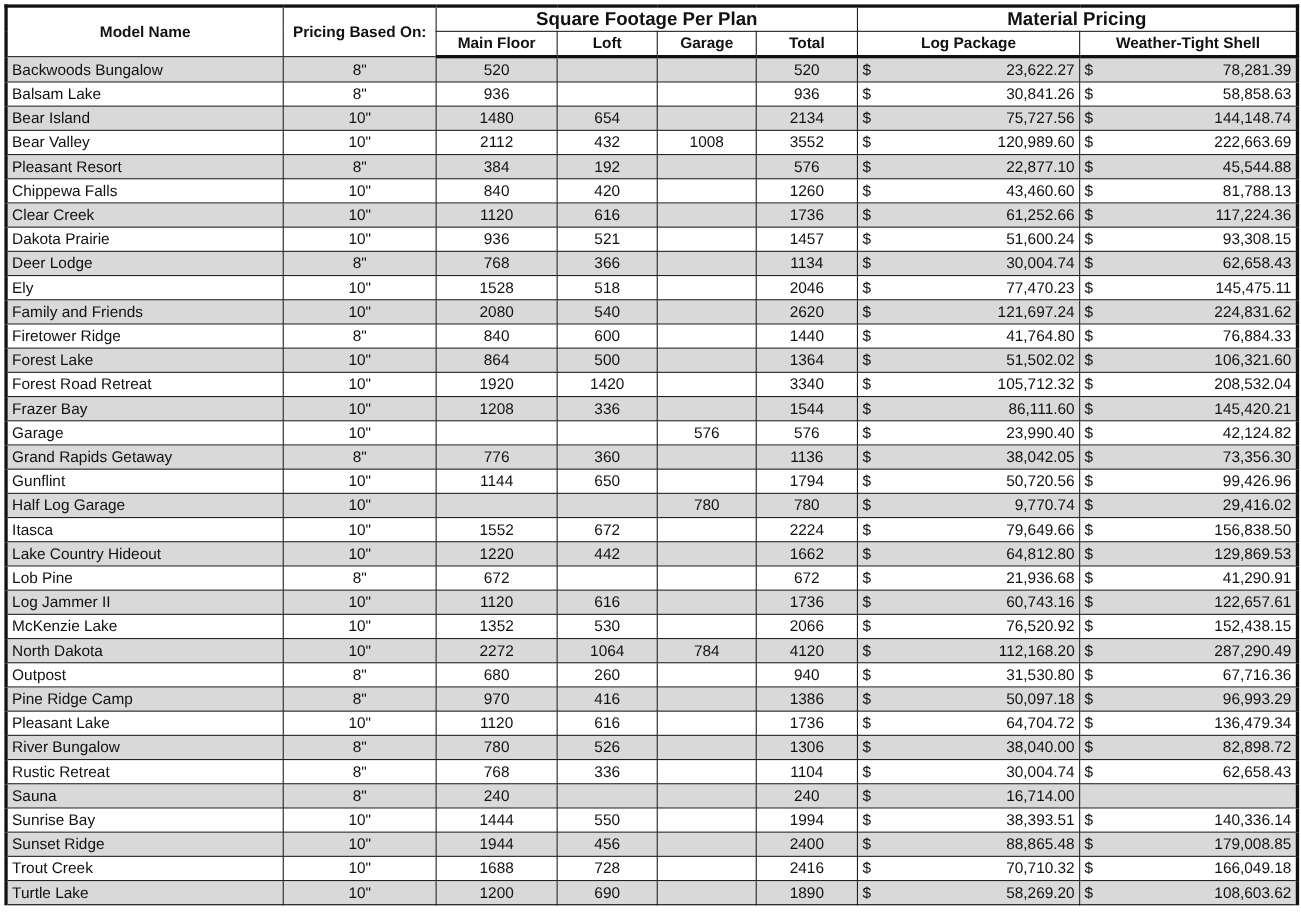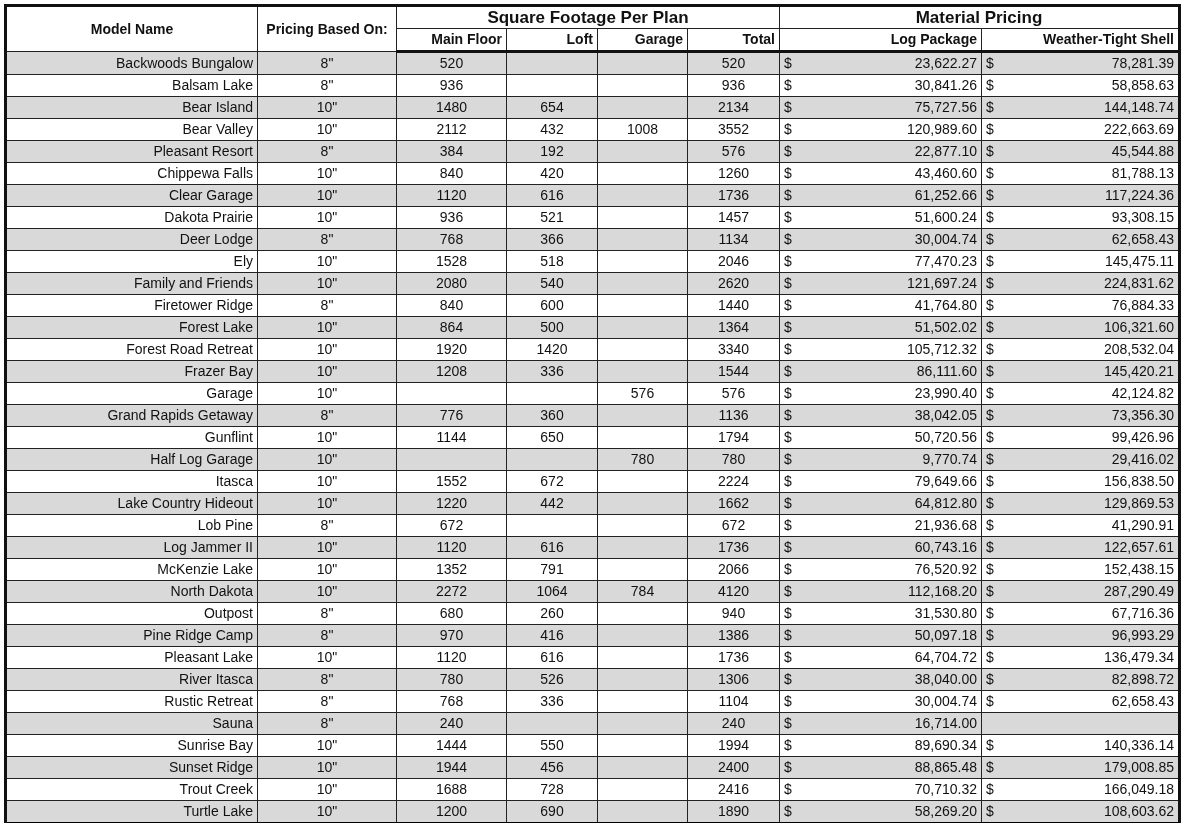--- a/index.html
+++ b/index.html
@@ -17,26 +17,26 @@
   table.pricing td, table.pricing th {
     border: 1px solid #222;
     padding: 0 4px;
     height: 21px;
     line-height: 21px;
     white-space: nowrap;
     overflow: hidden;
   }
   table.pricing th { font-weight: bold; background: #fff; }
   th.grp { font-size: 17px; height: 22px; line-height: 22px; text-align: center; border-bottom: none; }
-  th.sub { font-size: 14px; height: 23px; line-height: 26px; text-align: right; border-top: none; border-left: none; border-right: none; }
+  th.sub { font-size: 14px; height: 23px; line-height: 26px; text-align: center; border-top: none; border-left: none; border-right: none; }
   th.tall { font-size: 14px; text-align: center; vertical-align: middle; }
   th.thick-l, td.thick-l { border-left: 3px solid #111; }
   thead tr:last-child th { border-bottom: 3px solid #111; }
   tbody tr.shade td { background: #d9d9d9; }
-  td.name { text-align: right; padding-left: 3px; }
+  td.name { text-align: left; padding-left: 3px; }
   td.ctr { text-align: center; }
   td.money { padding: 0 6px 0 6px; }
   td.money .cur { float: left; }
   td.money .amt { float: right; }
   tbody tr:last-child td { border-bottom: 1px solid #000000; }
   .outer-l { border-left: 3px solid #111 !important; }
   .outer-r { border-right: 3px solid #111 !important; }
   .outer-t { border-top: 3px solid #111 !important; }
 </style>
 </head>
@@ -161,21 +161,21 @@
           <td class="money thick-l">
             <span class="cur">$</span>
             <span class="amt">43,460.60</span>
           </td>
           <td class="money outer-r">
             <span class="cur">$</span>
             <span class="amt">81,788.13</span>
           </td>
         </tr>
         <tr class="shade">
-          <td class="name outer-l">Clear Garage</td>
+          <td class="name outer-l">Clear Creek</td>
           <td class="ctr thick-l">10"</td>
           <td class="ctr thick-l">1120</td>
           <td class="ctr">616</td>
           <td class="ctr"></td>
           <td class="ctr">1736</td>
           <td class="money thick-l">
             <span class="cur">$</span>
             <span class="amt">61,252.66</span>
           </td>
           <td class="money outer-r">
@@ -436,21 +436,21 @@
           </td>
           <td class="money outer-r">
             <span class="cur">$</span>
             <span class="amt">122,657.61</span>
           </td>
         </tr>
         <tr>
           <td class="name outer-l">McKenzie Lake</td>
           <td class="ctr thick-l">10"</td>
           <td class="ctr thick-l">1352</td>
-          <td class="ctr">791</td>
+          <td class="ctr">530</td>
           <td class="ctr"></td>
           <td class="ctr">2066</td>
           <td class="money thick-l">
             <span class="cur">$</span>
             <span class="amt">76,520.92</span>
           </td>
           <td class="money outer-r">
             <span class="cur">$</span>
             <span class="amt">152,438.15</span>
           </td>
@@ -513,21 +513,21 @@
           <td class="money thick-l">
             <span class="cur">$</span>
             <span class="amt">64,704.72</span>
           </td>
           <td class="money outer-r">
             <span class="cur">$</span>
             <span class="amt">136,479.34</span>
           </td>
         </tr>
         <tr class="shade">
-          <td class="name outer-l">River Itasca</td>
+          <td class="name outer-l">River Bungalow</td>
           <td class="ctr thick-l">8"</td>
           <td class="ctr thick-l">780</td>
           <td class="ctr">526</td>
           <td class="ctr"></td>
           <td class="ctr">1306</td>
           <td class="money thick-l">
             <span class="cur">$</span>
             <span class="amt">38,040.00</span>
           </td>
           <td class="money outer-r">
@@ -566,21 +566,21 @@
         </tr>
         <tr>
           <td class="name outer-l">Sunrise Bay</td>
           <td class="ctr thick-l">10"</td>
           <td class="ctr thick-l">1444</td>
           <td class="ctr">550</td>
           <td class="ctr"></td>
           <td class="ctr">1994</td>
           <td class="money thick-l">
             <span class="cur">$</span>
-            <span class="amt">89,690.34</span>
+            <span class="amt">38,393.51</span>
           </td>
           <td class="money outer-r">
             <span class="cur">$</span>
             <span class="amt">140,336.14</span>
           </td>
         </tr>
         <tr class="shade">
           <td class="name outer-l">Sunset Ridge</td>
           <td class="ctr thick-l">10"</td>
           <td class="ctr thick-l">1944</td>

